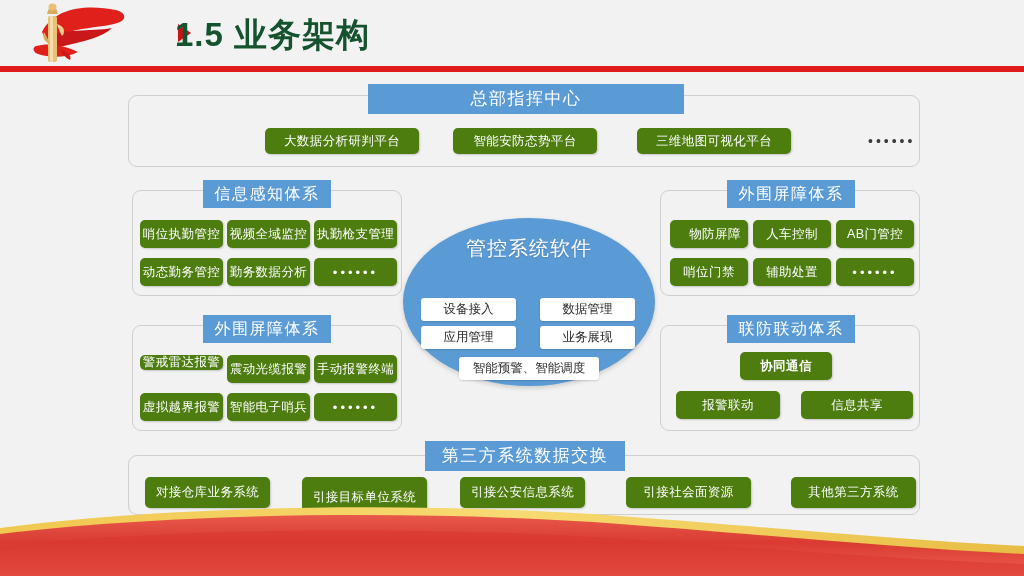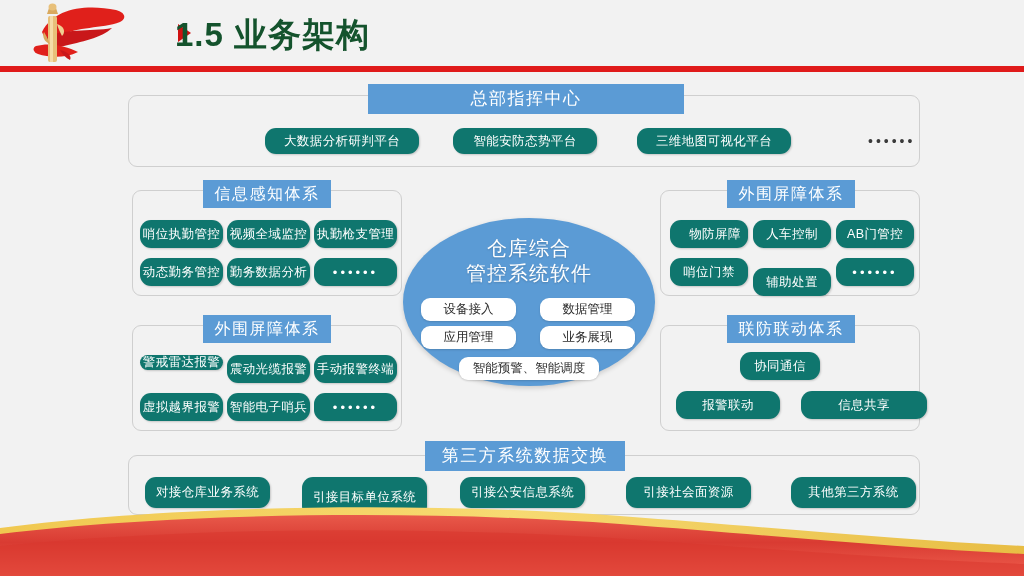--- a/index.html
+++ b/index.html
@@ -72,30 +72,30 @@
     box-sizing: border-box;
   }
   .panel-title.big {
     font-size: 17px;
     height: 30px;
     line-height: 30px;
   }
 
   .chip {
     position: absolute;
-    background: #0f766e;
+    background: #4d7c0f;
     color: #ffffff;
     font-size: 12.5px;
     text-align: center;
     white-space: nowrap;
     box-sizing: border-box;
     display: flex;
     align-items: center;
     justify-content: center;
-    border-radius: 11px;
+    border-radius: 5px;
     letter-spacing: 0.4px;
     box-shadow: 1px 1px 2px rgba(0,0,0,0.18);
   }
   .chip.dots {
     letter-spacing: 3px;
     font-size: 13px;
   }
   .plain-dots {
     position: absolute;
     color: #3a3a3a;
@@ -125,21 +125,21 @@
     text-shadow: 0 1px 2px rgba(0,0,0,0.18);
   }
   .core-chip {
     position: absolute;
     background: #ffffff;
     color: #2b2b2b;
     font-size: 12.5px;
     display: flex;
     align-items: center;
     justify-content: center;
-    border-radius: 9px;
+    border-radius: 3px;
     white-space: nowrap;
     box-sizing: border-box;
     box-shadow: 0 1px 2px rgba(0,0,0,0.15);
   }
 
   
   #bottom-wave {
     position: absolute;
     left: 0; top: 500px;
     width: 1024px; height: 76px;
@@ -199,33 +199,32 @@
 <div class="chip" style="left:227px; top:393px; width:83px; height:28px;">智能电子哨兵</div>
 <div class="chip dots" style="left:314px; top:393px; width:83px; height:28px;">••••••</div>
 
 <div class="panel" style="left:660px; top:190px; width:260px; height:106px;"></div>
 <div class="panel-title" style="left:727px; top:180px; width:128px;">外围屏障体系</div>
 
 <div class="chip" style="left:670px; top:220px; width:78px; height:28px;padding-left:12px;">物防屏障</div>
 <div class="chip" style="left:753px; top:220px; width:78px; height:28px;">人车控制</div>
 <div class="chip" style="left:836px; top:220px; width:78px; height:28px;">AB门管控</div>
 <div class="chip" style="left:670px; top:258px; width:78px; height:28px;">哨位门禁</div>
-<div class="chip" style="left:753px; top:258px; width:78px; height:28px;margin-top:10px;">辅助处置</div>
+<div class="chip" style="left:753px; top:258px; width:78px; height:28px;">辅助处置</div>
 <div class="chip dots" style="left:836px; top:258px; width:78px; height:28px;">••••••</div>
 
 <div class="panel" style="left:660px; top:325px; width:260px; height:106px;"></div>
 <div class="panel-title" style="left:727px; top:315px; width:128px;">联防联动体系</div>
 
-<div class="chip" style="left:740px; top:352px; width:80px; height:28px;">协同通信</div>
+<div class="chip" style="left:740px; top:352px; width:92px; height:28px;font-weight:bold;">协同通信</div>
 <div class="chip" style="left:676px; top:391px; width:104px; height:28px;">报警联动</div>
-<div class="chip" style="left:801px; top:391px; width:126px; height:28px;">信息共享</div>
+<div class="chip" style="left:801px; top:391px; width:112px; height:28px;">信息共享</div>
 
 <div id="core-ellipse">
   <div id="core-title">
-    <div>仓库综合</div>
     <div>管控系统软件</div>
   </div>
 
   <div class="core-chip" style="left:18px; top:80px; width:95px; height:23px;">设备接入</div>
   <div class="core-chip" style="left:137px; top:80px; width:95px; height:23px;">数据管理</div>
   <div class="core-chip" style="left:18px; top:108px; width:95px; height:23px;">应用管理</div>
   <div class="core-chip" style="left:137px; top:108px; width:95px; height:23px;">业务展现</div>
   <div class="core-chip" style="left:56px; top:139px; width:140px; height:23px;">智能预警、智能调度</div>
 </div>
 

